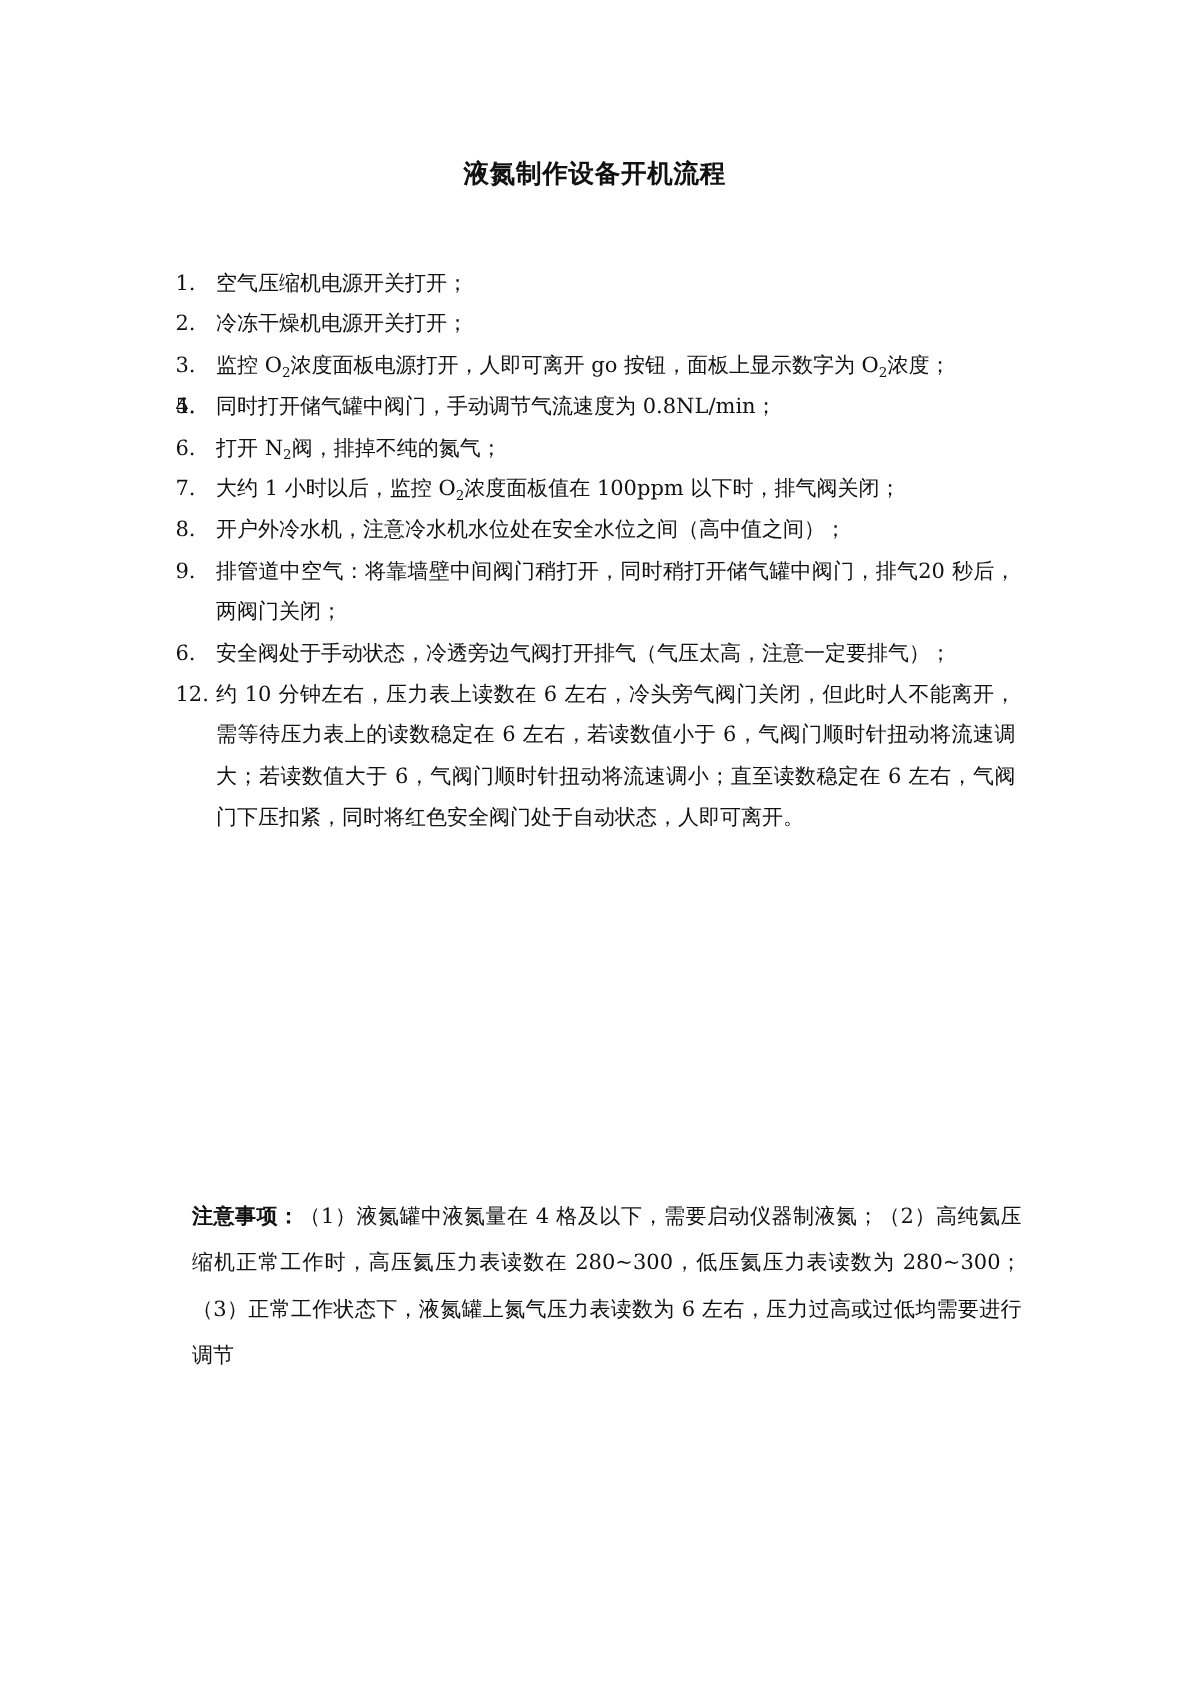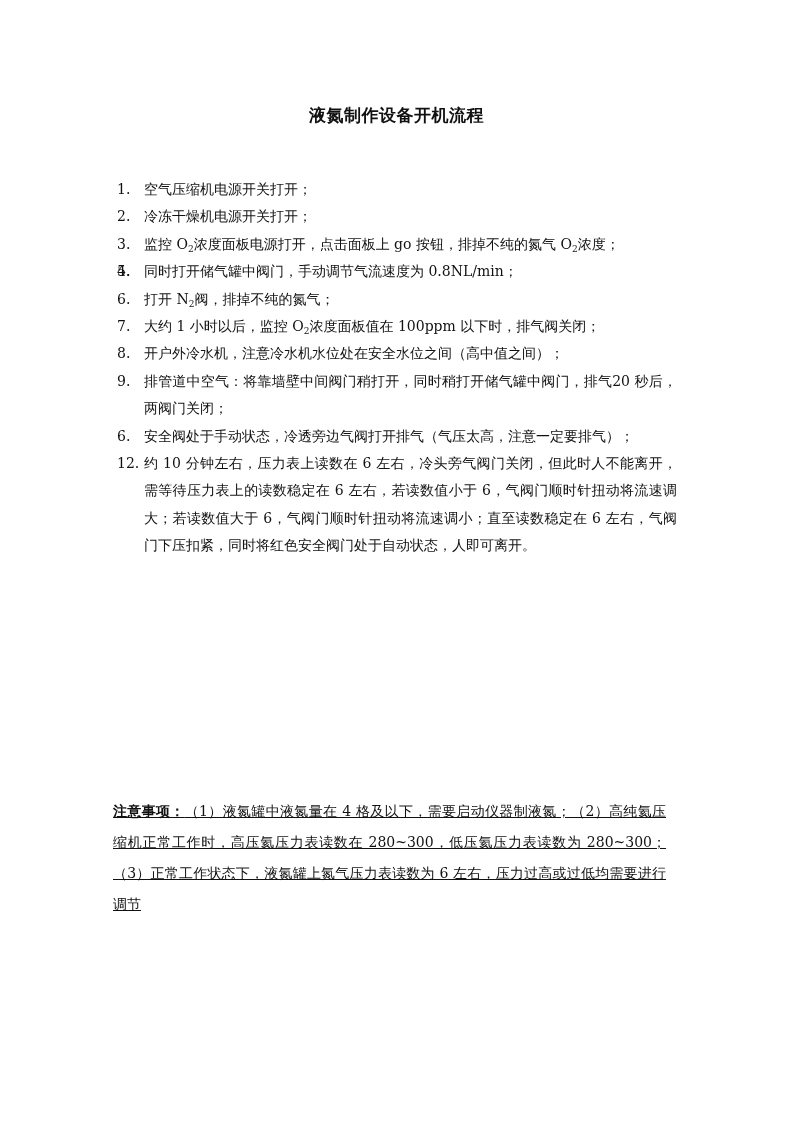--- a/index.html
+++ b/index.html
@@ -5,34 +5,34 @@
     html, body { margin: 0; padding: 0; background: #ffffff; }
     body { width: 793px; height: 1122px; position: relative; overflow: hidden;
       font-family: "DejaVu Serif", "Liberation Serif", serif; color: #111; }
     .page { position: absolute; left: 0; top: 0; width: 793px; height: 1122px; }
     .title { position: absolute; top: 104px; left: 0; width: 793px; text-align: center;
       font-family: "DejaVu Sans", "Liberation Sans", sans-serif; font-weight: bold;
       font-size: 17px; letter-spacing: 0.5px; }
     .steps { position: absolute; left: 117px; top: 176px; width: 560px; margin: 0; padding: 0; list-style: none; }
     .step { position: relative; padding-left: 27px; font-size: 14px; line-height: 27.4px; text-align: justify; }
     .step .num { position: absolute; left: 0; top: 0; }
-    .notes { position: absolute; left: 113px; top: 796px; width: 553px; font-size: 14px; line-height: 31px; text-align: justify; text-decoration: underline; }
+    .notes { position: absolute; left: 128px; top: 796px; width: 553px; font-size: 14px; line-height: 31px; text-align: justify; }
     .notes .label { font-weight: bold; font-family: "DejaVu Sans", "Liberation Sans", sans-serif; }
     sub { font-size: 9px; vertical-align: -3px; line-height: 0; }
   </style>
 </head>
 <body>
 
 <div class="page">
   <div class="title">液氮制作设备开机流程</div>
 
   <ul class="steps">
     <li class="step"><span class="num">1.</span><span>空气压缩机电源开关打开；</span></li>
     <li class="step"><span class="num">2.</span><span>冷冻干燥机电源开关打开；</span></li>
-    <li class="step"><span class="num">3.</span><span><span>监控 O</span><sub>2</sub><span>浓度面板电源打开，点击面板上 go 按钮，排掉不纯的氮气 O</span><sub>2</sub><span>浓度；</span></span></li>
+    <li class="step"><span class="num">3.</span><span><span>监控 O</span><sub>2</sub><span>浓度面板电源打开，人即可离开 go 按钮，面板上显示数字为 O</span><sub>2</sub><span>浓度；</span></span></li>
     <li class="step"><span class="num">4.</span></li>
     <li class="step"><span class="num">5.</span><span>同时打开储气罐中阀门，手动调节气流速度为 0.8NL/min；</span></li>
     <li class="step"><span class="num">6.</span><span><span>打开 N</span><sub>2</sub><span>阀，排掉不纯的氮气；</span></span></li>
     <li class="step"><span class="num">7.</span><span><span>大约 1 小时以后，监控 O</span><sub>2</sub><span>浓度面板值在 100ppm 以下时，排气阀关闭；</span></span></li>
     <li class="step"><span class="num">8.</span><span>开户外冷水机，注意冷水机水位处在安全水位之间（高中值之间）；</span></li>
     <li class="step"><span class="num">9.</span><span>排管道中空气：将靠墙壁中间阀门稍打开，同时稍打开储气罐中阀门，排气20 秒后，两阀门关闭；</span></li>
     <li class="step"><span class="num">6.</span><span>安全阀处于手动状态，冷透旁边气阀打开排气（气压太高，注意一定要排气）；</span></li>
     <li class="step"><span class="num">12.</span><span>约 10 分钟左右，压力表上读数在 6 左右，冷头旁气阀门关闭，但此时人不能离开，需等待压力表上的读数稳定在 6 左右，若读数值小于 6，气阀门顺时针扭动将流速调大；若读数值大于 6，气阀门顺时针扭动将流速调小；直至读数稳定在 6 左右，气阀门下压扣紧，同时将红色安全阀门处于自动状态，人即可离开。</span></li>
   </ul>
 

